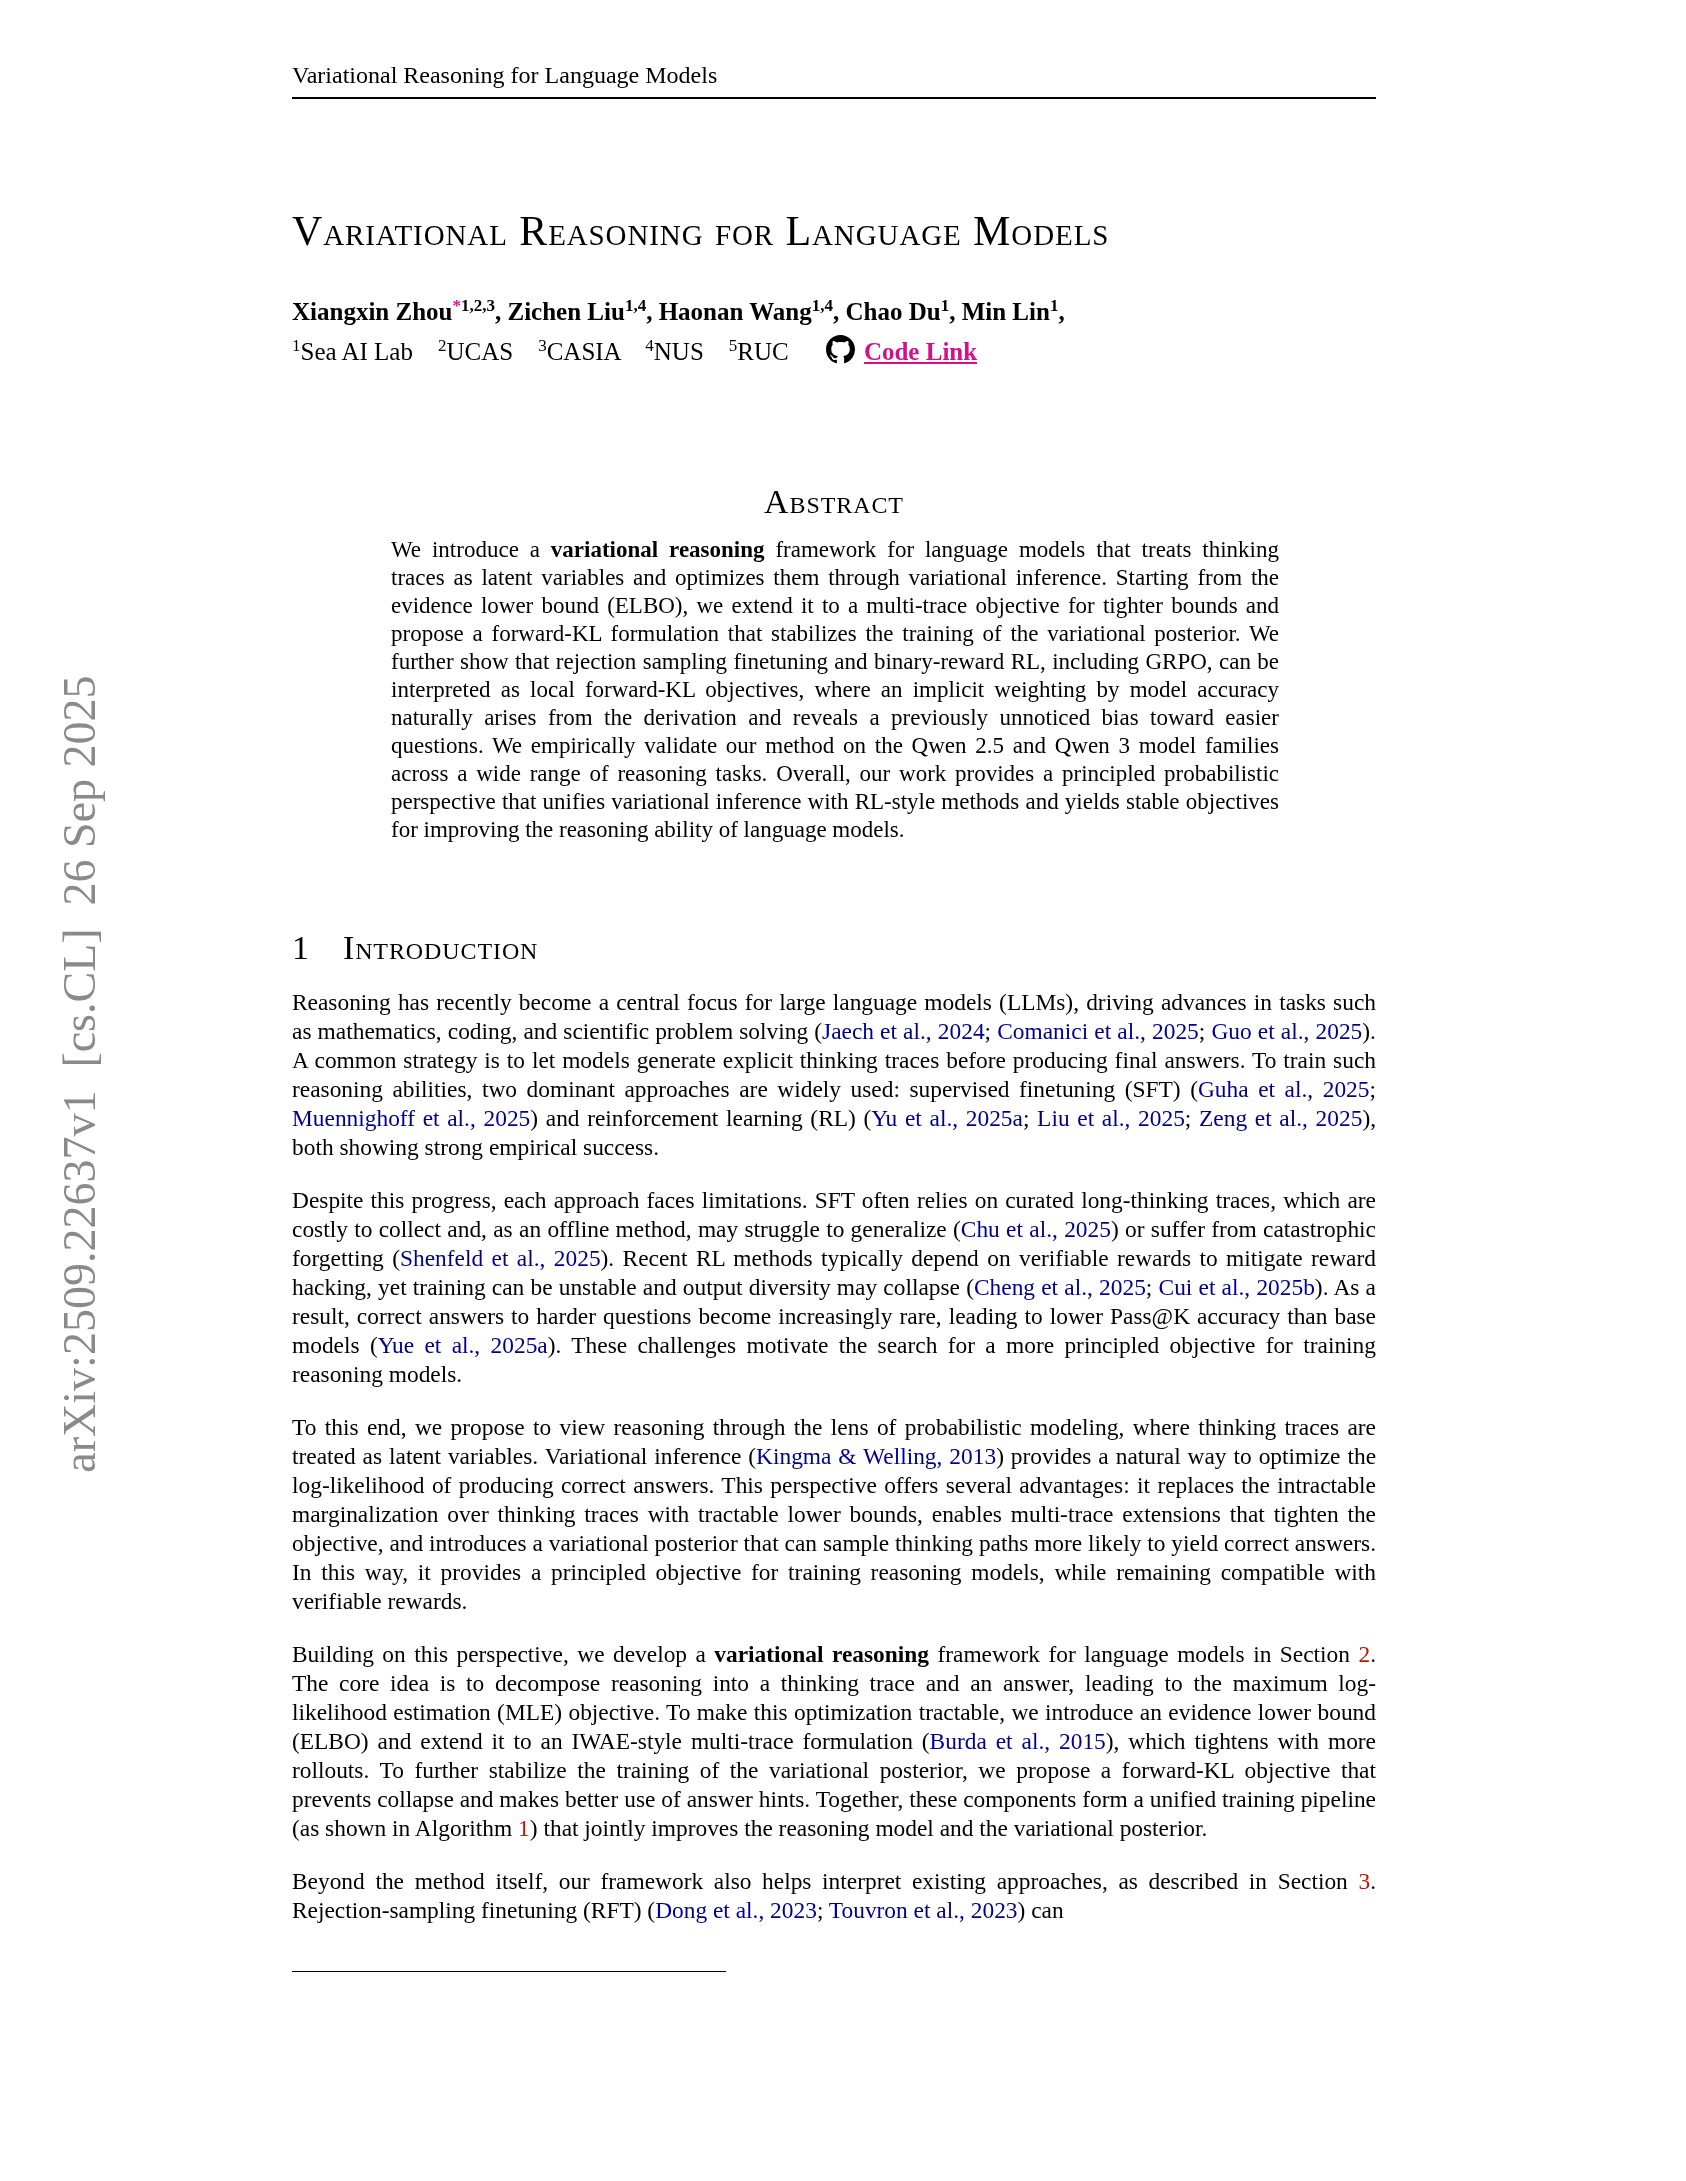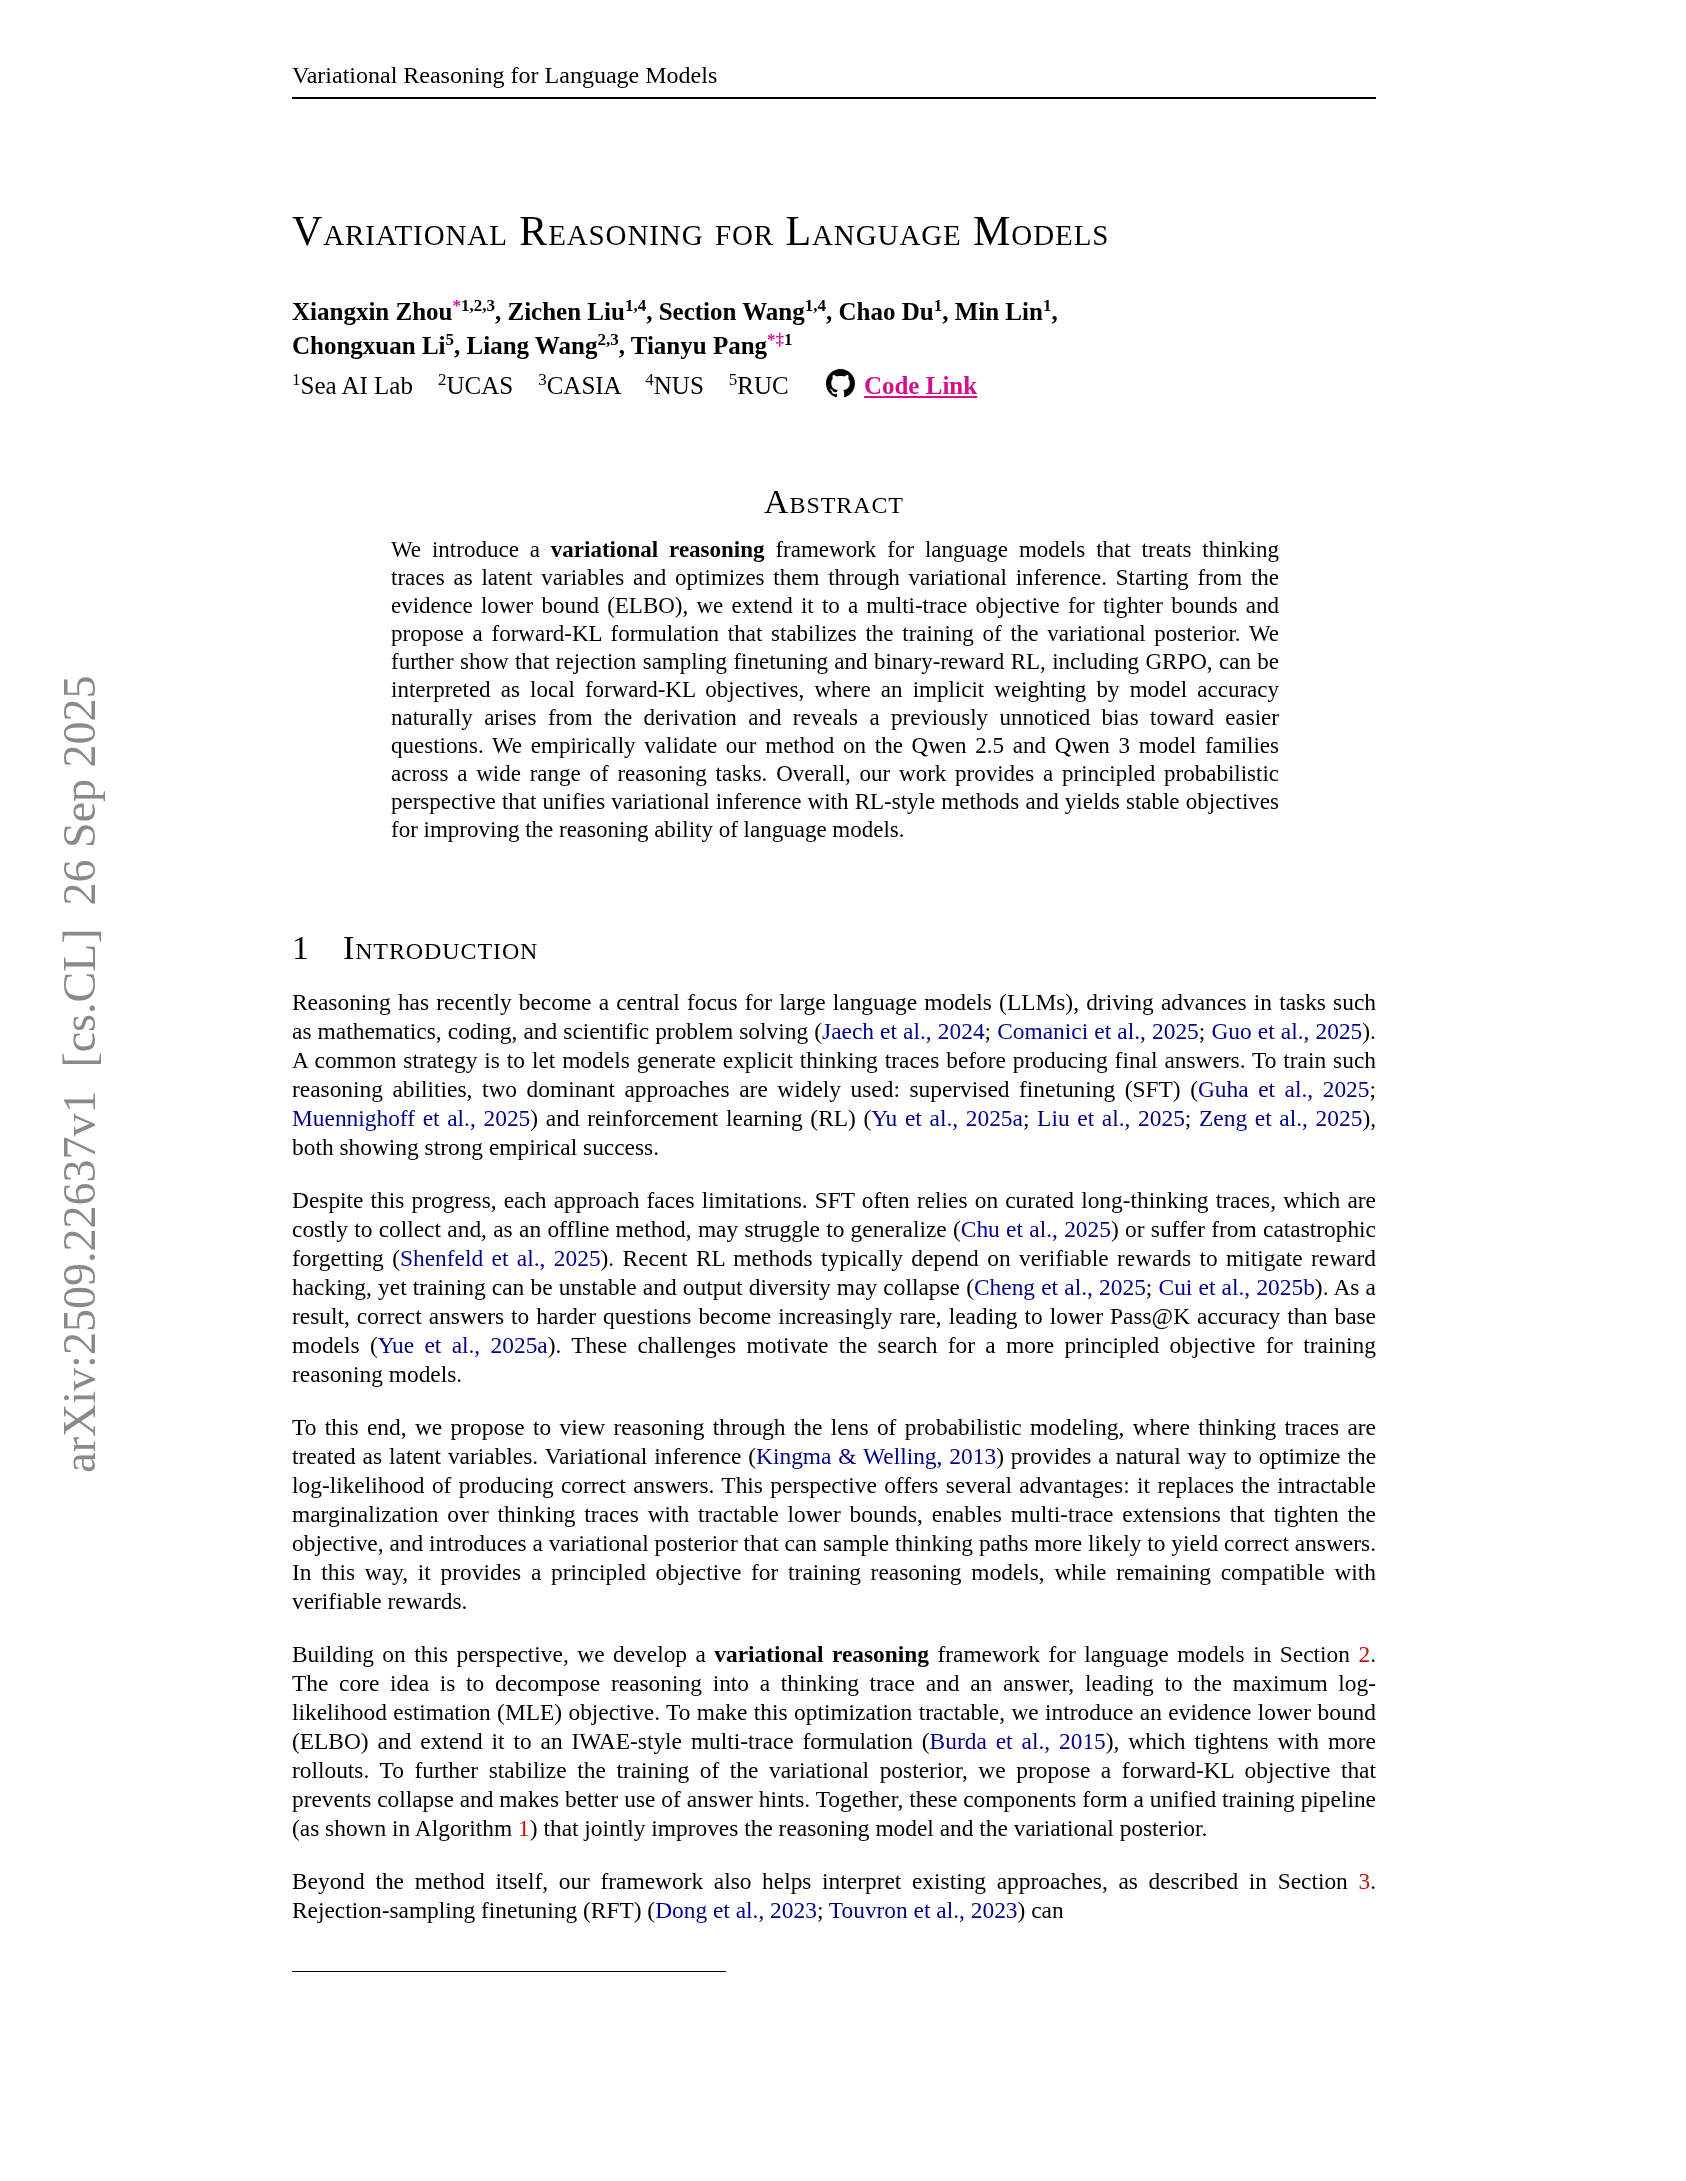--- a/index.html
+++ b/index.html
@@ -165,22 +165,21 @@
 
 <div class="page">
 
   <div class="running-head">Variational Reasoning for Language Models</div>
 
   <div class="arxiv-banner">arXiv:2509.22637v1  [cs.CL]  26 Sep 2025</div>
 
   <div class="head-block">
     <h1 class="paper-title">Variational Reasoning for Language Models</h1>
     <div class="authors">
-      <div><span>Xiangxin Zhou</span><span class="sup mag">*</span><span class="sup">1,2,3</span><span>, Zichen Liu</span><span class="sup">1,4</span><span>, Section Wang</span><span class="sup">1,4</span><span>, Chao Du</span><span class="sup">1</span><span>, Min Lin</span><span class="sup">1</span><span>,</span></div>
-      <div><span>Chongxuan Li</span><span class="sup">5</span><span>, Liang Wang</span><span class="sup">2,3</span><span>, Tianyu Pang</span><span class="sup mag">*‡</span><span class="sup">1</span></div>
+      <div><span>Xiangxin Zhou</span><span class="sup mag">*</span><span class="sup">1,2,3</span><span>, Zichen Liu</span><span class="sup">1,4</span><span>, Haonan Wang</span><span class="sup">1,4</span><span>, Chao Du</span><span class="sup">1</span><span>, Min Lin</span><span class="sup">1</span><span>,</span></div>
     </div>
     <div class="affils-row">
       <span class="affils"><span class="sup">1</span><span>Sea AI Lab    </span><span class="sup">2</span><span>UCAS    </span><span class="sup">3</span><span>CASIA    </span><span class="sup">4</span><span>NUS    </span><span class="sup">5</span><span>RUC</span></span>
       <svg class="gh-icon" viewBox="0 0 16 16" aria-hidden="true">
         <path fill="#000" d="M8 0C3.58 0 0 3.58 0 8c0 3.54 2.29 6.53 5.47 7.59.4.07.55-.17.55-.38 0-.19-.01-.82-.01-1.49-2.01.37-2.53-.49-2.69-.94-.09-.23-.48-.94-.82-1.13-.28-.15-.68-.52-.01-.53.63-.01 1.08.58 1.23.82.72 1.21 1.87.87 2.33.66.07-.52.28-.87.51-1.07-1.78-.2-3.64-.89-3.64-3.95 0-.87.31-1.59.82-2.15-.08-.2-.36-1.02.08-2.12 0 0 .67-.21 2.2.82.64-.18 1.32-.27 2-.27s1.36.09 2 .27c1.53-1.04 2.2-.82 2.2-.82.44 1.1.16 1.92.08 2.12.51.56.82 1.27.82 2.15 0 3.07-1.87 3.75-3.65 3.95.29.25.54.73.54 1.48 0 1.07-.01 1.93-.01 2.2 0 .21.15.46.55.38A8.01 8.01 0 0 0 16 8c0-4.42-3.58-8-8-8z"></path>
       </svg>
       <span class="codelink">Code Link</span>
     </div>
   </div>
 

